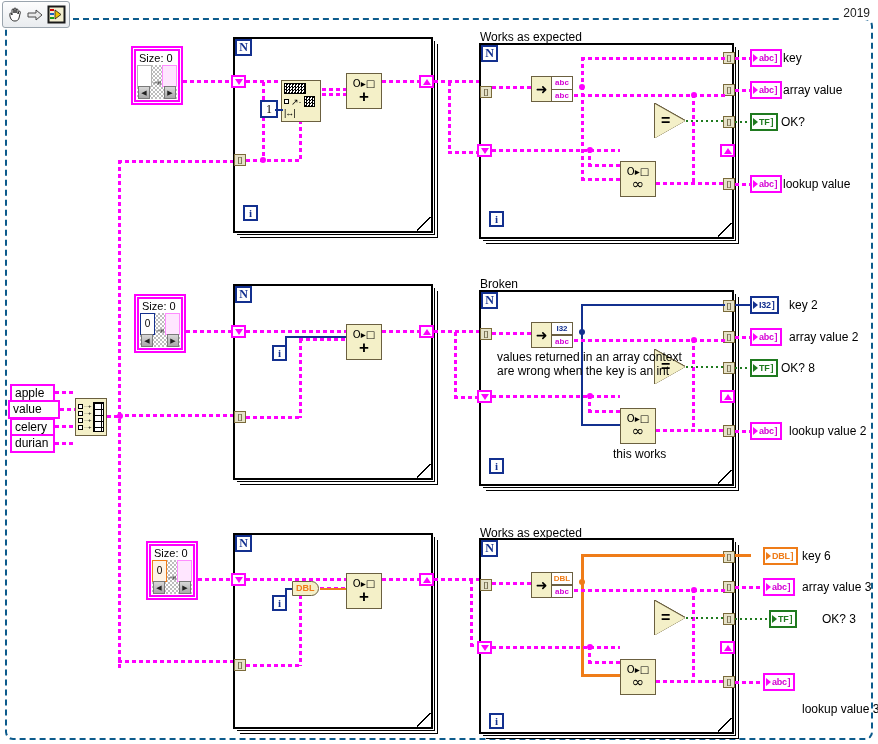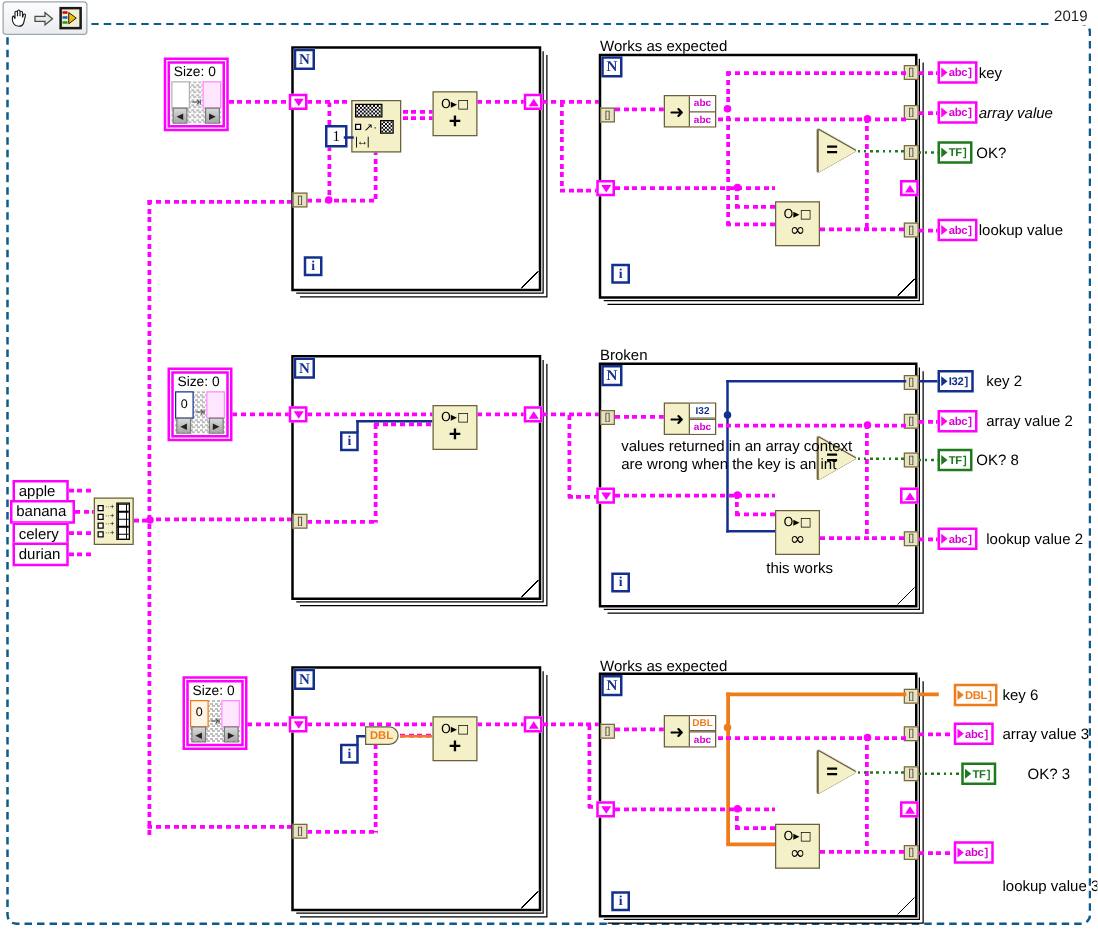--- a/index.html
+++ b/index.html
@@ -448,21 +448,21 @@
         <rect x="3" y="8" width="4" height="2" fill="#1860c0"></rect>
         <rect x="3" y="12" width="4" height="2" fill="#18a018"></rect>
         <path d="M8 5 L14 9.5 L8 14 Z" fill="#f0c000" stroke="#1a1a1a" stroke-width="0.8"></path>
       </svg>
     </div>
   </div>
 
   <div id="version-label">2019</div>
 
   <div class="str-const" style="left:10px; top:384px; width:45px;">apple</div>
-  <div class="str-const" style="left:8px; top:400px; width:52px;">banana</div>
+  <div class="str-const" style="left:8px; top:400px; width:52px;">value</div>
   <div class="str-const" style="left:10px; top:418px; width:45px;">celery</div>
   <div class="str-const" style="left:10px; top:434px; width:45px;">durian</div>
 
   <div class="wire-h arr abs" style="left:55px; top:391px; width:20px; height:3px;"></div>
   <div class="wire-h arr abs" style="left:60px; top:408px; width:15px; height:3px;"></div>
   <div class="wire-h arr abs" style="left:55px; top:425px; width:20px; height:3px;"></div>
   <div class="wire-h arr abs" style="left:55px; top:442px; width:20px; height:3px;"></div>
 
   <div class="node-build" style="left:75px; top:398px;">
     <div class="ba-left">
@@ -615,21 +615,21 @@
       <span class="brk">]</span>
   </div>
   <div class="ind-label" style="left:783px; top:51px;">key</div>
 
   <div class="wire-h arr abs" style="left:735px; top:89px; width:16px; height:3px;"></div>
   <div class="ind str" style="left:750px; top:81px;">
     <span class="tri"></span>
       <span>abc</span>
       <span class="brk">]</span>
   </div>
-  <div class="ind-label" style="left:783px; top:83px;font-style:italic;">array value</div>
+  <div class="ind-label" style="left:783px; top:83px;">array value</div>
 
   <div class="wire-h dotted-grn abs" style="left:735px; top:121px; width:16px; height:2px;"></div>
   <div class="ind bool" style="left:750px; top:113px;">
     <span class="tri"></span>
       <span>TF</span>
       <span class="brk">]</span>
   </div>
   <div class="ind-label" style="left:781px; top:115px;">OK?</div>
 
   <div class="wire-h arr abs" style="left:735px; top:183px; width:16px; height:3px;"></div>

